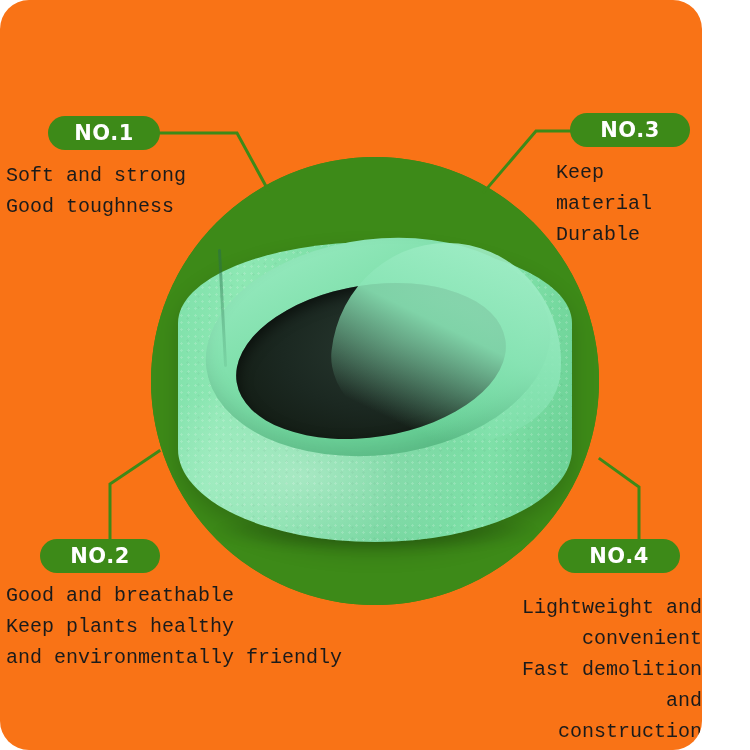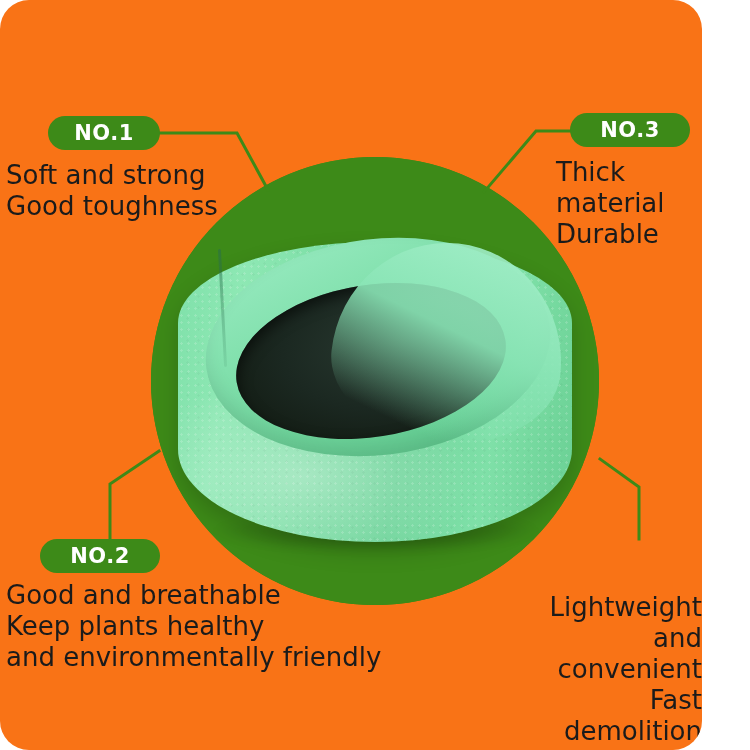--- a/index.html
+++ b/index.html
@@ -164,23 +164,24 @@
   .badge-no1 { left: 48px;  top: 116px; width: 112px; }
   .badge-no3 { left: 570px; top: 113px; width: 120px; }
   .badge-no2 { left: 40px;  top: 539px; width: 120px; align-items: center; }
   .badge-no4 { left: 558px; top: 539px; width: 122px; }
 
   
   .feature-text {
     position: absolute;
     z-index: 4;
     color: #1b1b1b;
-    font-size: 26px;
+    font-size: 20px;
     line-height: 31px;
     white-space: pre-line;
+    font-family: Liberation Mono, monospace;
   }
   .text-no1 { left: 6px;   top: 160px; }
   .text-no3 { left: 556px; top: 157px; }
   .text-no2 { left: 6px;   top: 580px; }
   .text-no4 { left: 519px; top: 592px; text-align: right; }
 </style>
 </head>
 <body>
 
 <div id="stage">
@@ -209,28 +210,31 @@
 
   <div class="badge badge-no1">
     <span>NO.1</span>
   </div>
   <div class="feature-text text-no1">Soft and strong
 Good toughness</div>
 
   <div class="badge badge-no3">
     <span>NO.3</span>
   </div>
-  <div class="feature-text text-no3">Thick material
+  <div class="feature-text text-no3">Keep material
 Durable</div>
 
   <div class="badge badge-no2">
     <span>NO.2</span>
   </div>
   <div class="feature-text text-no2">Good and breathable
 Keep plants healthy
 and environmentally friendly</div>
 
+  <div class="badge badge-no4">
+    <span>NO.4</span>
+  </div>
   <div class="feature-text text-no4">Lightweight and
 convenient
 Fast demolition and
 construction</div>
 
 </div>
 
 </body></html>

